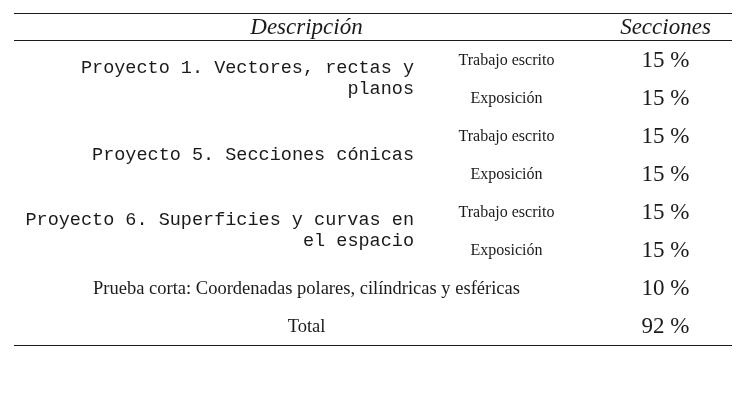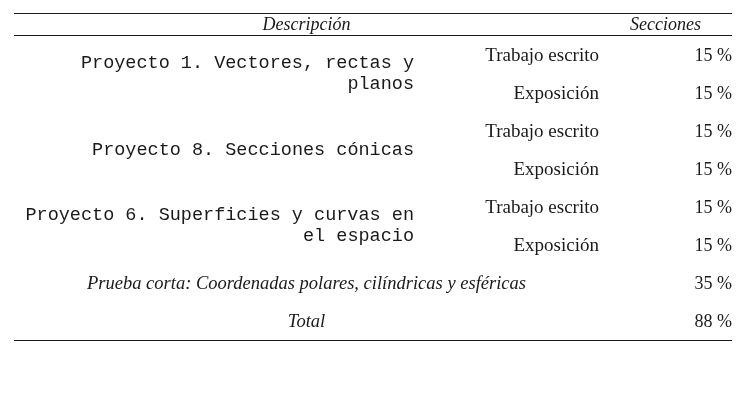--- a/index.html
+++ b/index.html
@@ -49,48 +49,47 @@
   .rule-bottom td {
     border-top: 1.6px solid #1a1a1a;
     height: 0;
     padding: 0;
     font-size: 0;
     line-height: 0;
   }
   .head-cell {
     font-style: italic;
     font-weight: normal;
-    font-size: 18px;
+    font-size: 23px;
     text-align: center;
     padding: 10px 0 11px 0;
   }
   .head-desc {
     
   }
   .desc-cell {
     text-align: right;
     font-size: 18.5px;
     padding: 0 4px;
     font-family: Liberation Mono, monospace;
   }
   .sub-cell {
-    text-align: right;
-    font-size: 19px;
+    text-align: center;
+    font-size: 16px;
     height: 38px;
   }
   .pct-cell {
-    text-align: right;
-    font-size: 18px;
+    text-align: center;
+    font-size: 23px;
     height: 38px;
   }
   .wide-cell {
     text-align: center;
     font-size: 18.5px;
     height: 38px;
-    font-style: italic;
   }
   .col-desc { width: 400px; }
   .col-sub  { width: 185px; }
   .col-pct  { width: 133px; }
 </style>
 </head>
 <body>
 
 <div class="page">
   <table class="grade-table">
@@ -115,46 +114,46 @@
         <td class="desc-cell" rowspan="2">Proyecto 1. Vectores, rectas y planos</td>
         <td class="sub-cell">Trabajo escrito</td>
         <td class="pct-cell">15 %</td>
       </tr>
       <tr>
         <td class="sub-cell">Exposición</td>
         <td class="pct-cell">15 %</td>
       </tr>
 
       <tr>
-        <td class="desc-cell" rowspan="2">Proyecto 8. Secciones cónicas</td>
+        <td class="desc-cell" rowspan="2">Proyecto 5. Secciones cónicas</td>
         <td class="sub-cell">Trabajo escrito</td>
         <td class="pct-cell">15 %</td>
       </tr>
       <tr>
         <td class="sub-cell">Exposición</td>
         <td class="pct-cell">15 %</td>
       </tr>
 
       <tr>
         <td class="desc-cell" rowspan="2">Proyecto 6. Superficies y curvas en el espacio</td>
         <td class="sub-cell">Trabajo escrito</td>
         <td class="pct-cell">15 %</td>
       </tr>
       <tr>
         <td class="sub-cell">Exposición</td>
         <td class="pct-cell">15 %</td>
       </tr>
 
       <tr>
         <td class="wide-cell" colspan="2">Prueba corta: Coordenadas polares, cilíndricas y esféricas</td>
-        <td class="pct-cell">35 %</td>
+        <td class="pct-cell">10 %</td>
       </tr>
       <tr>
         <td class="wide-cell" colspan="2">Total</td>
-        <td class="pct-cell">88 %</td>
+        <td class="pct-cell">92 %</td>
       </tr>
 
       <tr class="rule-bottom">
         <td colspan="3"></td>
       </tr>
     </tbody>
   </table>
 </div>
 
 </body></html>

